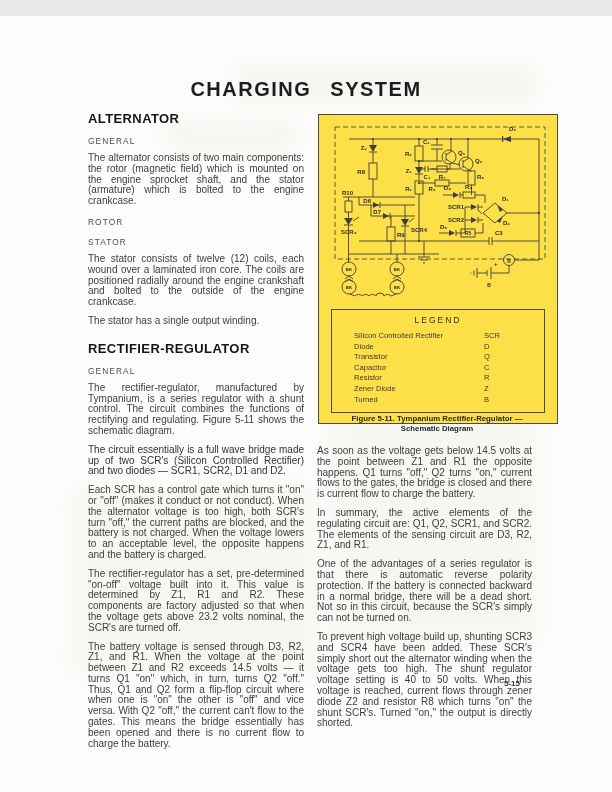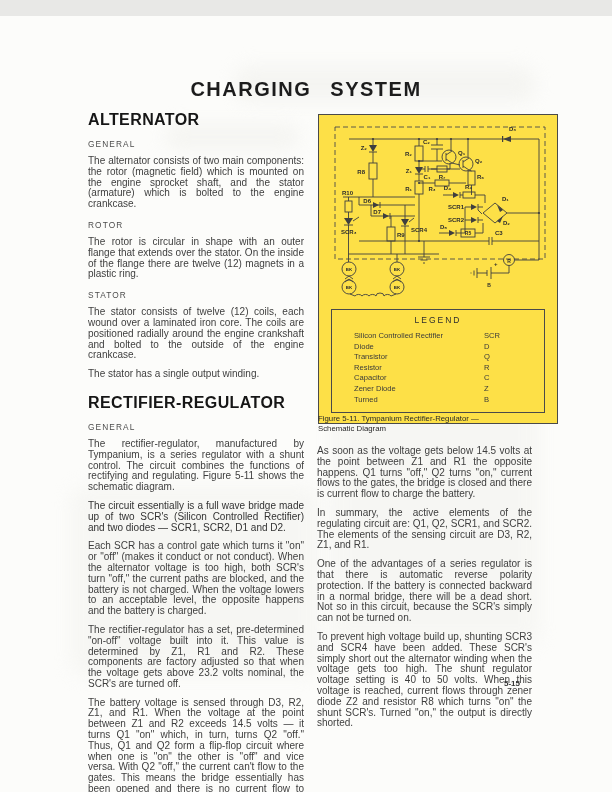--- a/index.html
+++ b/index.html
@@ -11,41 +11,41 @@
   .artifact { position:absolute; background:#efefeb; filter:blur(9px); opacity:.55; border-radius:14px; }
 
   .doc-title {
     position:absolute; top:62px; left:0; width:100%; text-align:center;
     font-size:20px; font-weight:bold; letter-spacing:1.5px; word-spacing:12px; color:#1c1c1c;
   }
 
   .col-left  { position:absolute; left:88px;  top:95px;  width:216px; }
   .col-right { position:absolute; left:317px; top:430px; width:215px; }
 
-  .sec-heading { font-size:16px; font-weight:bold; letter-spacing:.4px; color:#161616; margin:0 0 9px 0; }
+  .sec-heading { font-size:13px; font-weight:bold; letter-spacing:.4px; color:#161616; margin:0 0 9px 0; }
   .sec-heading.second { margin-top:14px; }
   .sub-heading { font-size:8.3px; font-weight:normal; letter-spacing:1.1px; color:#4c4c4c; margin:10px 0 7px 0; }
   p.body { font-size:10px; line-height:10.8px; text-align:justify; margin:0 0 8px 0; color:#3e3e3e; }
   p.body.dark { color:#323232; }
 
   .figure-box {
     position:absolute; left:318px; top:98px; width:238px;
     border:1px solid #4a4a4a; background:#fde047;
   }
   .legend-box {
     margin:0 12px 10px 12px; border:1px solid #4a4a4a; padding:5px 0 7px 0;
   }
   .legend-title { text-align:center; font-size:8.5px; letter-spacing:2px; color:#2e2e2e; margin-bottom:6px; }
   .legend-row { display:flex; padding-left:22px; font-size:7.6px; line-height:10.6px; color:#3a3a3a; }
   .legend-row .lname { width:130px; }
   .legend-row .lsym  { flex:1; }
 
   .fig-caption {
-    position:absolute; left:318px; top:398px; width:238px; 
-    font-size:7.8px; font-weight:normal; line-height:10px; color:#272727;
+    position:absolute; left:318px; top:398px; width:238px; text-align:center;
+    font-size:7.8px; font-weight:bold; line-height:10px; color:#272727;
   }
 
   .page-number { position:absolute; left:504px; top:663px; font-size:8px; font-weight:bold; color:#333; }
 
   svg text { font-family:"Liberation Sans", sans-serif; }
 </style>
 </head>
 <body>
 
 <div class="page">
@@ -57,21 +57,20 @@
 
   <div class="doc-title">CHARGING SYSTEM</div>
 
   <div class="col-left">
     <div class="sec-heading">ALTERNATOR</div>
 
     <div class="sub-heading">GENERAL</div>
     <p class="body">The alternator consists of two main components: the rotor (magnetic field) which is mounted on the engine sprocket shaft, and the stator (armature) which is bolted to the engine crankcase.</p>
 
     <div class="sub-heading">ROTOR</div>
-    <p class="body">The rotor is circular in shape with an outer flange that extends over the stator. On the inside of the flange there are twelve (12) magnets in a plastic ring.</p>
 
     <div class="sub-heading">STATOR</div>
     <p class="body">The stator consists of twelve (12) coils, each wound over a laminated iron core. The coils are positioned radially around the engine crankshaft and bolted to the outside of the engine crankcase.</p>
     <p class="body">The stator has a single output winding.</p>
 
     <div class="sec-heading second">RECTIFIER-REGULATOR</div>
     <div class="sub-heading">GENERAL</div>
     <p class="body">The rectifier-regulator, manufactured by Tympanium, is a series regulator with a shunt control. The circuit combines the functions of rectifying and regulating. Figure 5-11 shows the schematic diagram.</p>
     <p class="body dark">The circuit essentially is a full wave bridge made up of two SCR's (Silicon Controlled Rectifier) and two diodes — SCR1, SCR2, D1 and D2.</p>
     <p class="body">Each SCR has a control gate which turns it "on" or "off" (makes it conduct or not conduct). When the alternator voltage is too high, both SCR's turn "off," the current paths are blocked, and the battery is not charged. When the voltage lowers to an acceptable level, the opposite happens and the battery is charged.</p>
@@ -291,26 +290,26 @@
       </div>
       <div class="legend-row">
         <span class="lname">Diode</span>
         <span class="lsym">D</span>
       </div>
       <div class="legend-row">
         <span class="lname">Transistor</span>
         <span class="lsym">Q</span>
       </div>
       <div class="legend-row">
+        <span class="lname">Capacitor</span>
+        <span class="lsym">C</span>
+      </div>
+      <div class="legend-row">
         <span class="lname">Resistor</span>
         <span class="lsym">R</span>
-      </div>
-      <div class="legend-row">
-        <span class="lname">Capacitor</span>
-        <span class="lsym">C</span>
       </div>
       <div class="legend-row">
         <span class="lname">Zener Diode</span>
         <span class="lsym">Z</span>
       </div>
       <div class="legend-row">
         <span class="lname">Turned</span>
         <span class="lsym">B</span>
       </div>
     </div>

